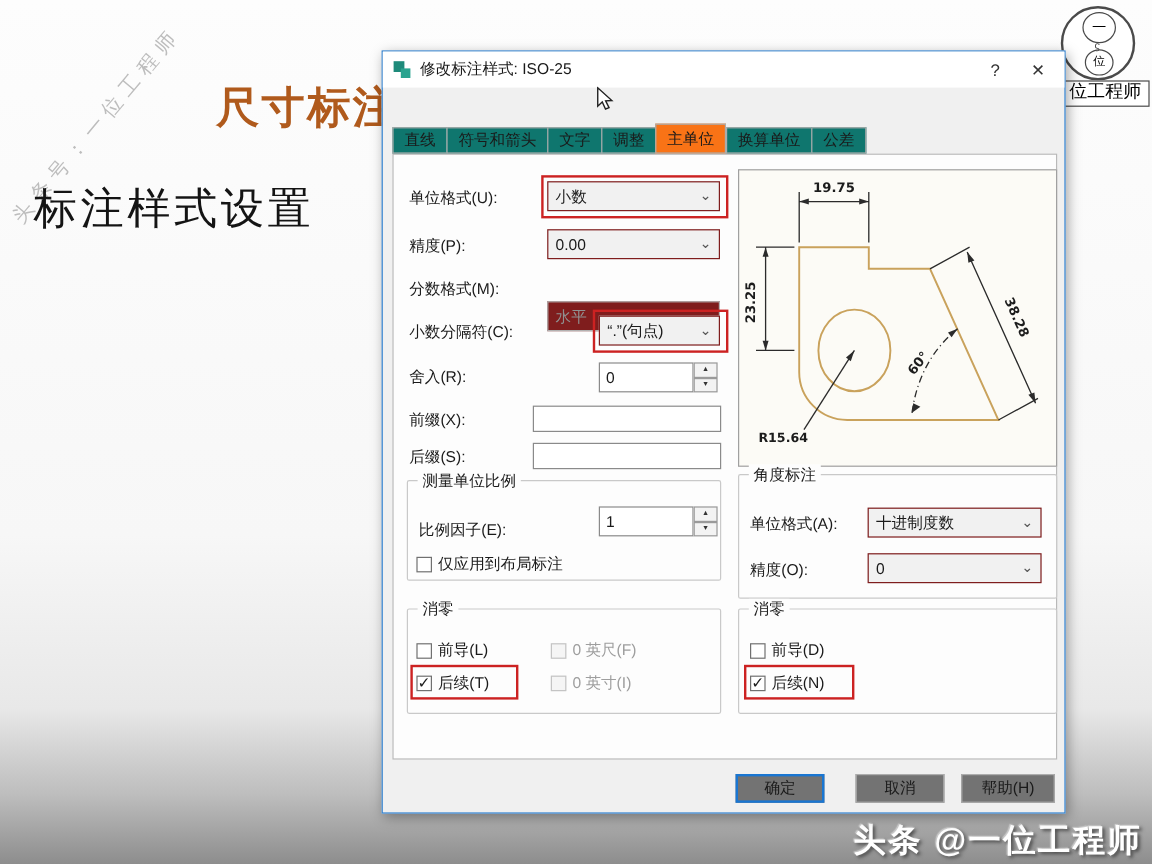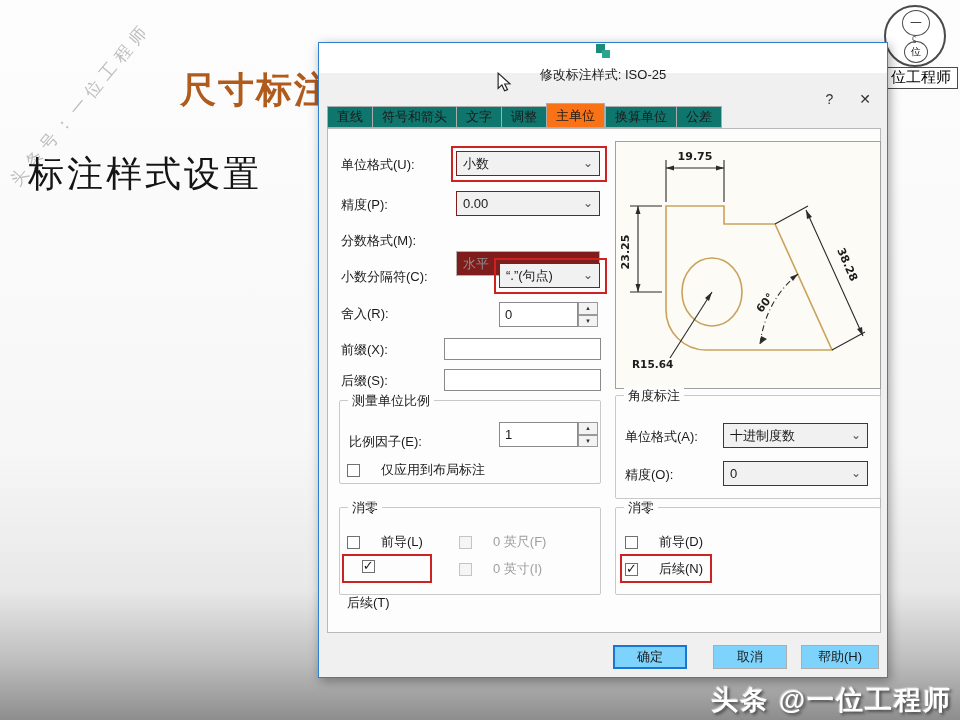--- a/index.html
+++ b/index.html
@@ -23,21 +23,21 @@
   .logo-circle .c1 { position:absolute; left:16px; top:3px; width:28px; height:26px; border:1.5px solid #4a4a4a; border-radius:50%;
     font-size:12px; text-align:center; line-height:24px; }
   .logo-circle .c2 { position:absolute; left:18px; top:34px; width:24px; height:22px; border:1.5px solid #4a4a4a; border-radius:50%;
     font-size:10px; text-align:center; line-height:20px; }
   .logo-circle .link { position:absolute; left:26px; top:26px; font-size:9px; color:#4a4a4a; }
   .logo-box { position:absolute; left:884px; top:67px; width:74px; height:22px; border:1.5px solid #4a4a4a; background:#fff;
     font-family:"Liberation Serif","DejaVu Serif",serif; font-size:15px; text-align:center; line-height:19px; }
   
   .dialog { position:absolute; left:318px; top:42px; width:570px; height:636px; background:#f0f0f0;
     border:1px solid #2f80d0; box-shadow:2px 3px 10px rgba(0,0,0,.35); font-size:13px; color:#1a1a1a; }
-  .titlebar { position:absolute; left:0; top:0; width:100%; height:30px; background:#fff; display:flex; align-items:center; padding:0 8px; gap:7px;flex-direction:column; }
+  .titlebar { position:absolute; left:0; top:0; width:100%; height:30px; background:#fff; display:flex; align-items:center; padding:0 8px; gap:7px; }
   .dlg-icon { width:16px; height:16px; position:relative; background:#fff; flex:0 0 16px; }
   .dlg-icon i { position:absolute; background:#1e8a7a; }
   .dlg-icon .a { left:1px; top:1px; width:9px; height:9px; }
   .dlg-icon .b { left:7px; top:7px; width:8px; height:8px; background:#2aa38f; }
   .dlg-title { font-size:13px; }
   .win-btns { margin-left:auto; display:flex; gap:26px; padding-right:8px; }
   .win-btn { font-size:14px; color:#333; cursor:default; }
   .tabs { position:absolute; left:8px; top:63px; display:flex; z-index:3; }
   .tab { height:22px; line-height:20px; padding:0 9px; background:#0f766e; border:1px solid #acacac; border-right:none; white-space:nowrap; }
   .tab:last-child { border-right:1px solid #acacac; }
@@ -47,28 +47,28 @@
   .gtitle { position:absolute; top:-9px; left:8px; background:#fdfdfd; padding:0 4px; font-size:13px; white-space:nowrap; }
   .flabel { position:absolute; z-index:2; white-space:nowrap; }
   .combo { position:absolute; height:25px; background:#f1f1f1; border:1px solid #7f1d1d; line-height:23px; padding:0 6px;
     display:flex; justify-content:space-between; z-index:2; white-space:nowrap; }
   .combo .chev { color:#555; font-size:12px; }
   .combo.disabled { background:#7f1d1d; color:#909090; border-color:#b2b2b2;margin-top:24px; }
   .combo.disabled .chev { color:#a5a5a5; }
   .tinput { position:absolute; height:22px; background:#fff; border:1px solid #8a8a8a; line-height:20px; padding:0 5px; z-index:2; }
   .spin { position:absolute; width:20px; height:25px; display:flex; flex-direction:column; z-index:2; }
   .spin b { flex:1; border:1px solid #9a9a9a; background:#f3f3f3; font-size:6px; line-height:10px; text-align:center; color:#333; font-weight:normal; }
-  .cbrow { position:absolute; display:flex; align-items:center; gap:21px; z-index:2; white-space:nowrap; }
+  .cbrow { position:absolute; display:flex; align-items:center; gap:5px; z-index:2; white-space:nowrap; }
   .cb { width:13px; height:13px; border:1px solid #707070; background:#fff; position:relative; flex:0 0 13px; }
   .cb.checked::after { content:"✓"; position:absolute; left:0px; top:-3px; font-size:13px; color:#1a1a1a; }
   .cbrow.disabled { color:#9e9e9e; }
   .cbrow.disabled .cb { border-color:#c4c4c4; background:#f5f5f5; }
   .hl { position:absolute; border:2px solid #cc2222; z-index:5; pointer-events:none; }
   .preview { position:absolute; left:296px; top:98px; width:266px; height:248px; background:#fcfbf6; border:1px solid #a0a0a0; z-index:2; }
-  .btn { position:absolute; height:24px; background:#7dd3fc; border:1px solid #adadad; text-align:center; line-height:22px; z-index:2; }
+  .btn { position:absolute; height:24px; background:#737373; border:1px solid #adadad; text-align:center; line-height:22px; z-index:2; }
   .btn.default { border:2px solid #1976d2; line-height:19px; }
   .cursor { position:absolute; left:495px; top:72px; z-index:9; }
   svg text { font-family:"DejaVu Sans","Liberation Sans",sans-serif; }
 </style>
 </head>
 <body>
 
 <div class="watermark">头条号：一位工程师</div>
 <div class="section-tag">尺寸标注</div>
 <div class="slide-title">标注样式设置</div>
@@ -158,21 +158,21 @@
     <span>仅应用到布局标注</span>
   </div>
 
   <div class="group" style="left:20px;top:464px;width:262px;height:88px;">
     <span class="gtitle">消零</span>
   </div>
   <div class="cbrow" style="left:28px;top:490px;">
     <span class="cb"></span>
     <span>前导(L)</span>
   </div>
-  <div class="cbrow" style="left:28px;top:517px;flex-direction:column;">
+  <div class="cbrow" style="left:28px;top:517px;">
     <span class="cb checked"></span>
     <span>后续(T)</span>
   </div>
   <div class="cbrow disabled" style="left:140px;top:490px;">
     <span class="cb"></span>
     <span>0 英尺(F)</span>
   </div>
   <div class="cbrow disabled" style="left:140px;top:517px;">
     <span class="cb"></span>
     <span>0 英寸(I)</span>

